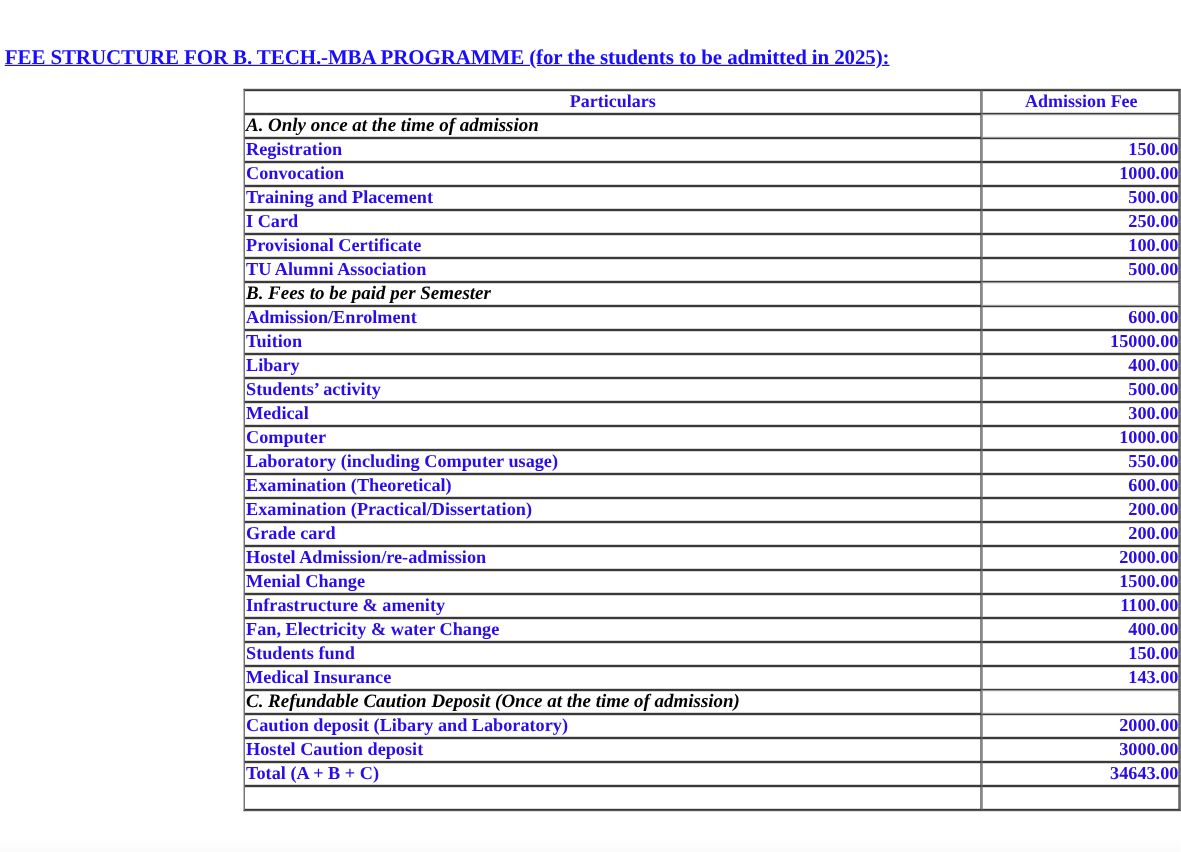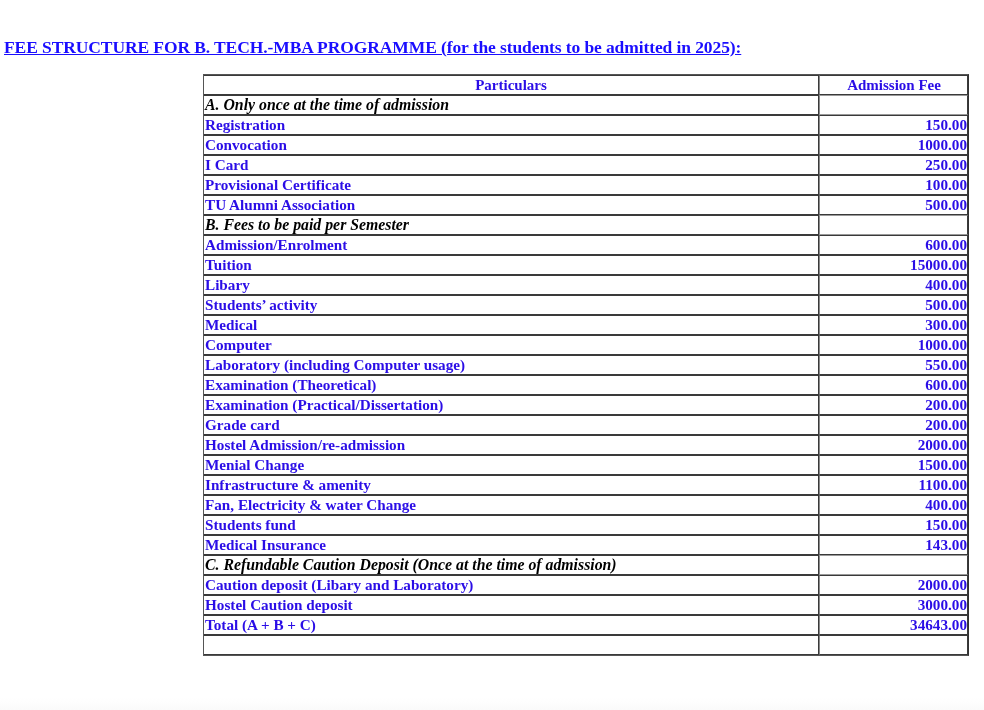--- a/index.html
+++ b/index.html
@@ -46,21 +46,21 @@
     white-space: nowrap;
     border: 1px solid #3a3a3a;
     line-height: 18px;
     box-sizing: border-box;
   }
   table.fees td.part {
     width: 615px;
     border-left: none;
   }
   table.fees td.fee {
-    width: 149px;
+    width: 165px;
     text-align: right;
     padding-right: 0;
     border-left: 1px solid #888;
   }
   table.fees tr.header td {
     text-align: center;
     color: #2a0de6;
     font-size: 15px;
   }
   table.fees tr.section td.part {
@@ -108,20 +108,24 @@
         </tr>
         <tr class="item">
           <td class="part">Registration</td>
           <td class="fee">150.00</td>
         </tr>
         <tr class="item">
           <td class="part">Convocation</td>
           <td class="fee">1000.00</td>
         </tr>
         <tr class="item">
+          <td class="part">Training and Placement</td>
+          <td class="fee">500.00</td>
+        </tr>
+        <tr class="item">
           <td class="part">I Card</td>
           <td class="fee">250.00</td>
         </tr>
         <tr class="item">
           <td class="part">Provisional Certificate</td>
           <td class="fee">100.00</td>
         </tr>
         <tr class="item">
           <td class="part">TU Alumni Association</td>
           <td class="fee">500.00</td>

